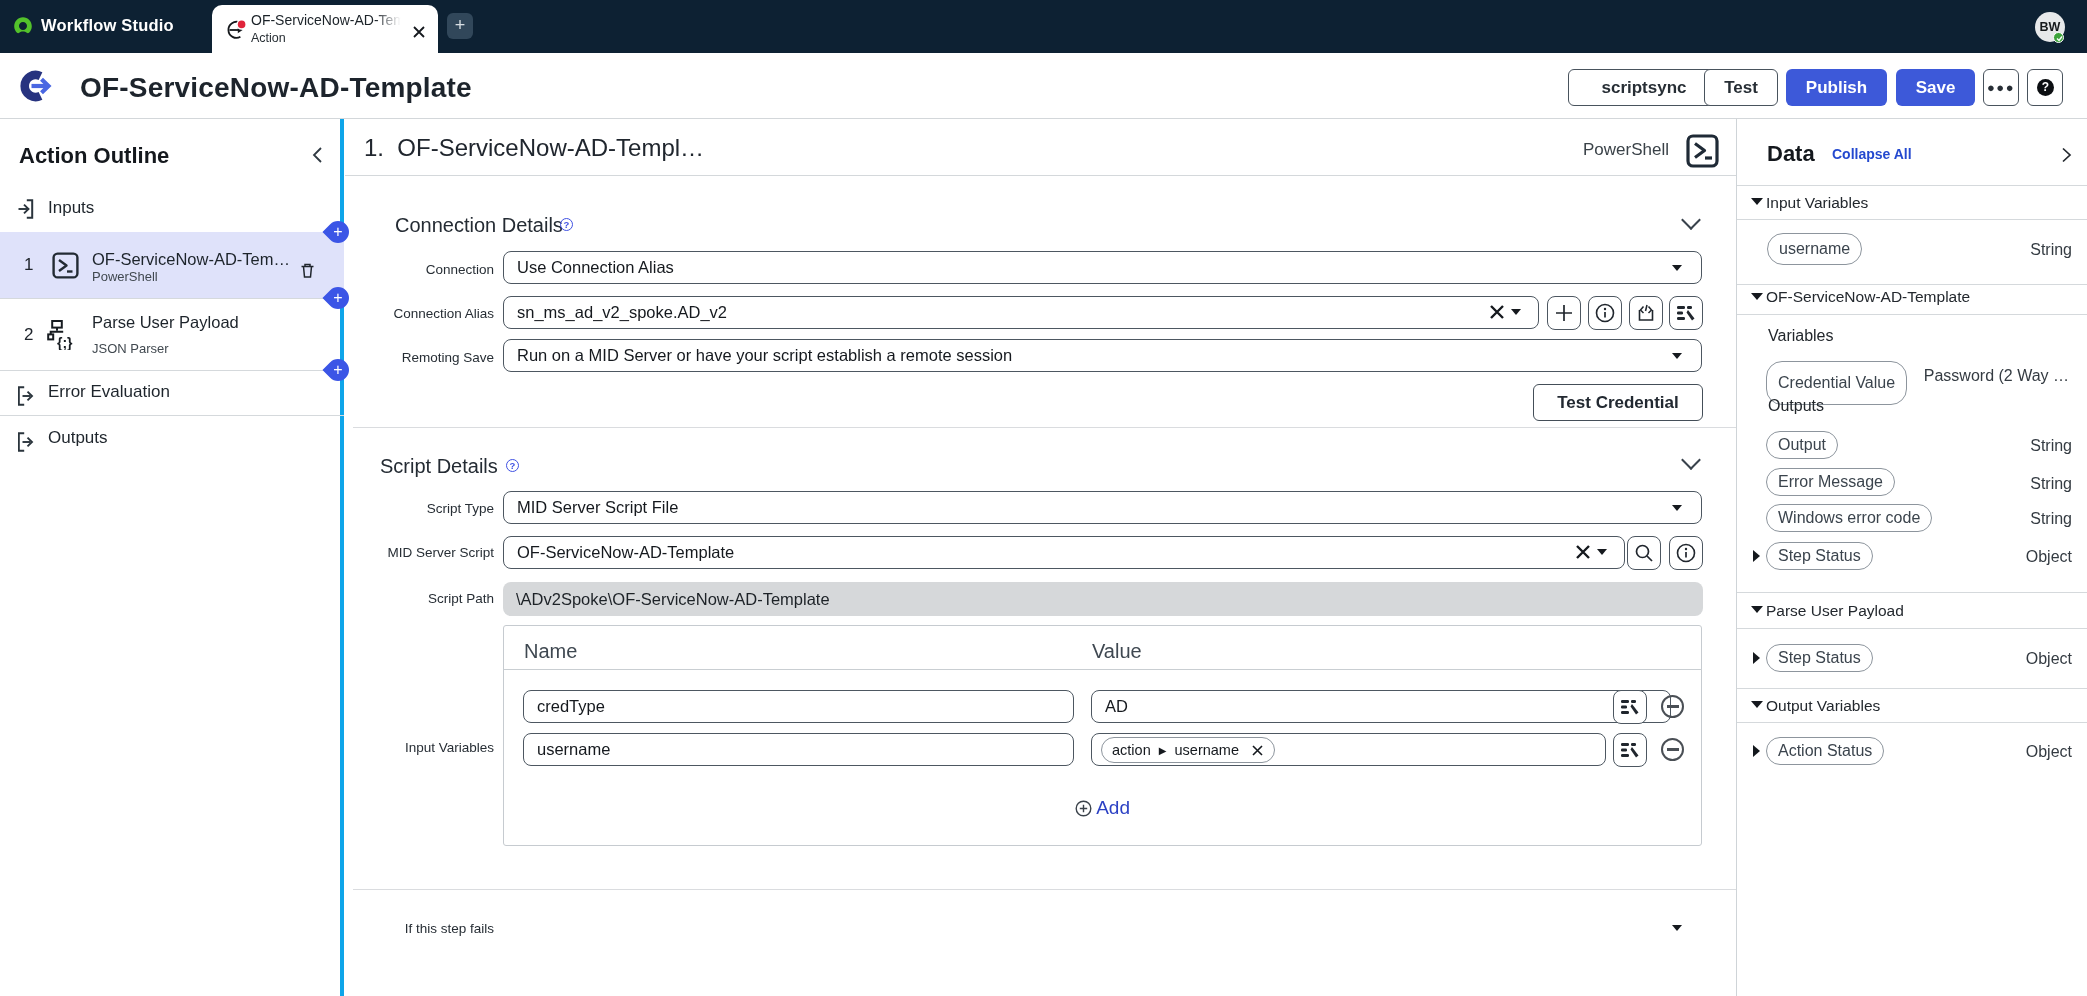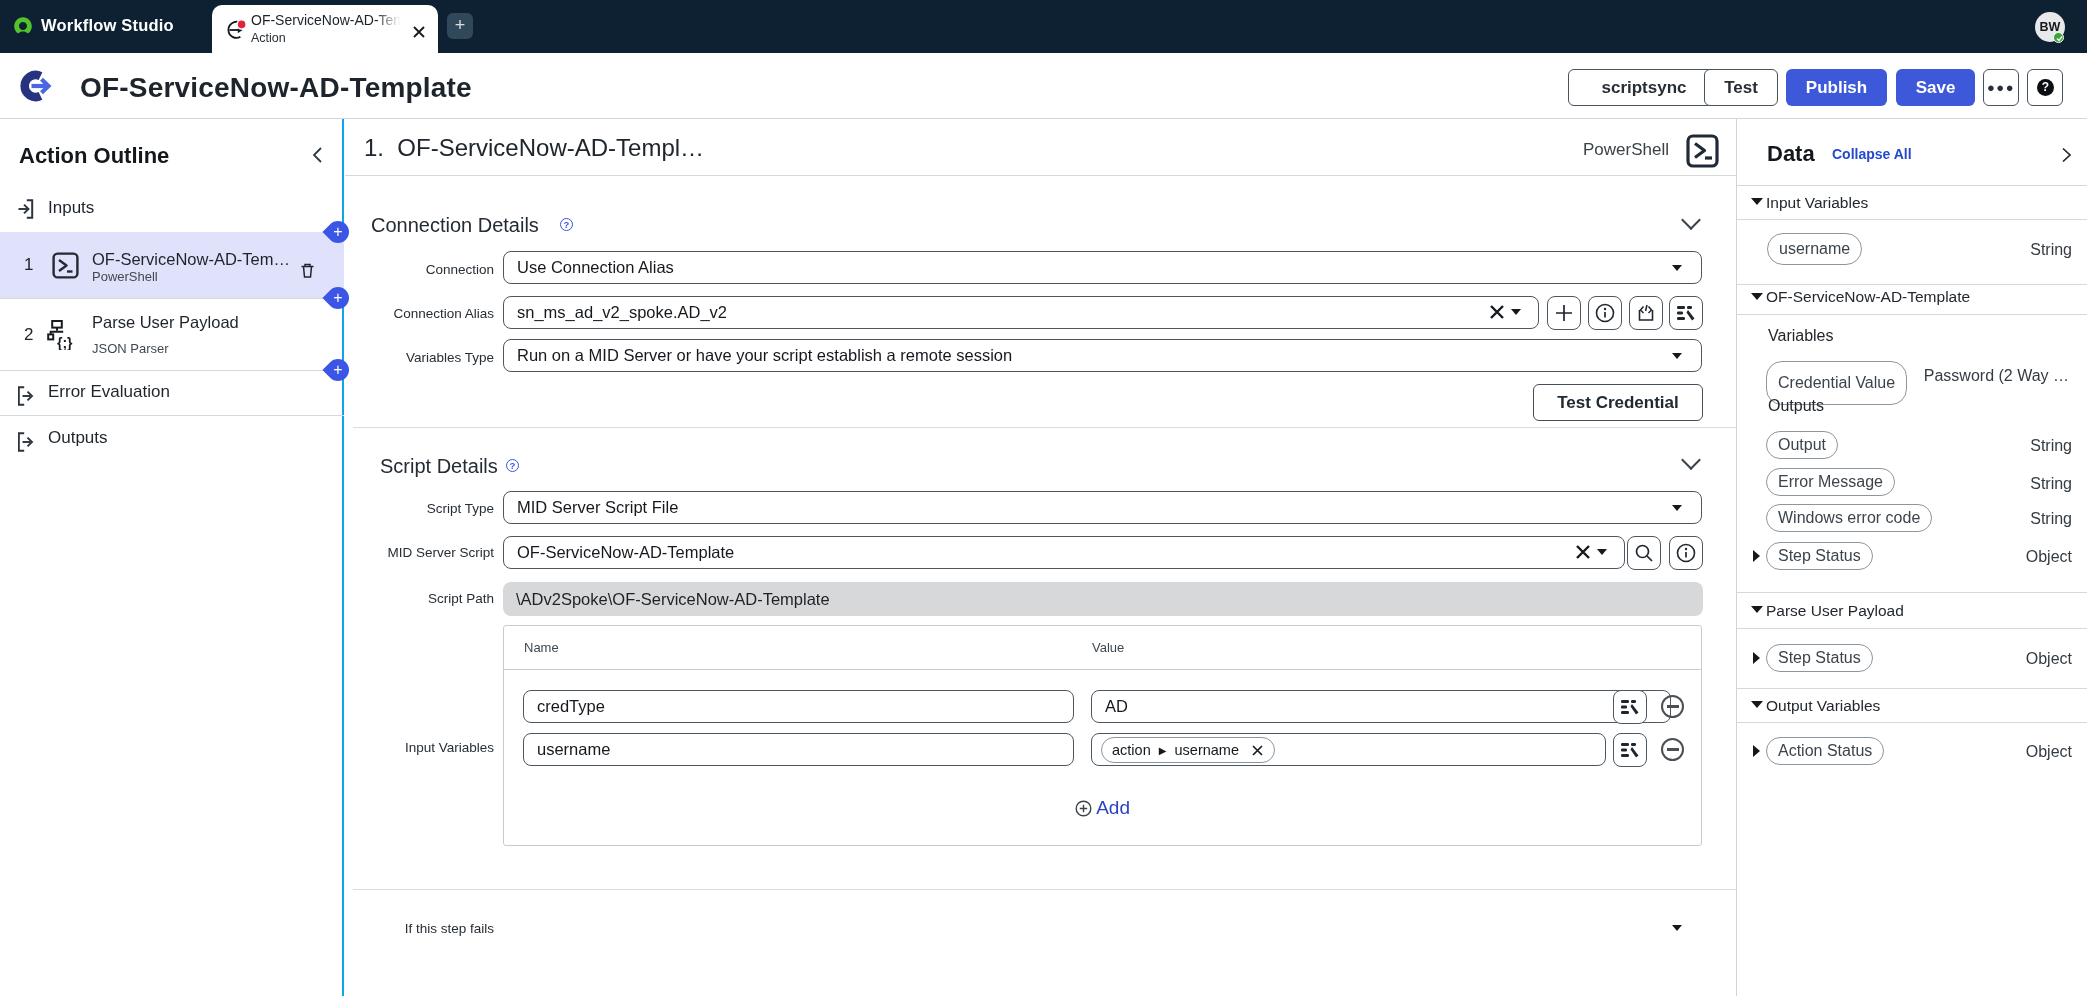--- a/index.html
+++ b/index.html
@@ -20,21 +20,21 @@
 #avatar { position:absolute; left:2035px; top:12px; width:30px; height:30px; border-radius:50%; background:#e7e9ea; color:#16191c; font-size:12.5px; font-weight:bold; text-align:center; line-height:30px; }
 #avbadge { position:absolute; left:2053px; top:32px; width:11px; height:11px; border-radius:50%; background:#3ca33a; border:1px solid #fff; }
 #avbadge svg { position:absolute; left:1px; top:1px; }
 
 #apphdr { position:absolute; left:0; top:53px; width:2087px; height:66px; background:#fff; border-bottom:1px solid #d3d7da; }
 #actioncircle { position:absolute; left:19px; top:17px; }
 #apptitle { position:absolute; left:80px; top:19px; font-size:28px; font-weight:bold; color:#1d242c; letter-spacing:.2px; }
 .hbtn { position:absolute; top:16px; height:37px; border:1px solid #49535d; border-radius:6px; background:#fff; color:#272e35; font-size:17px; font-weight:bold; text-align:center; }
 .hbtn.fill { background:#3d59d9; border:none; color:#fff; }
 
-#sidebar { position:absolute; left:0; top:119px; width:344px; height:877px; background:#fff; border-right:2px solid #0ea5e9; z-index:2; }
+#sidebar { position:absolute; left:0; top:119px; width:344px; height:877px; background:#fff; border-right:4px solid #0ea5e9; z-index:2; }
 #aotitle { position:absolute; left:19px; top:24px; font-size:22px; font-weight:bold; color:#14181d; }
 .srow-line { position:absolute; left:0; width:344px; height:1px; background:#d5d9dc; }
 .stext { position:absolute; left:48px; font-size:17px; color:#1e252c; }
 .snum { position:absolute; left:24px; font-size:17px; color:#20262d; }
 .stitle { position:absolute; left:92px; font-size:16.5px; color:#1d242b; }
 .ssub { position:absolute; left:92px; font-size:13px; color:#40484f; }
 #selrow { position:absolute; left:0; top:113px; width:344px; height:66px; background:#dfe2fa; }
 .tear { position:absolute; left:327px; width:22px; height:22px; background:#3b55e6; border-radius:0 50% 50% 50%; transform:rotate(-45deg); }
 .tear span { position:absolute; left:0; top:0; width:22px; height:22px; transform:rotate(45deg); color:#fff; font-size:16px; line-height:21px; text-align:center; display:block; }
 
@@ -46,21 +46,21 @@
 .qmark { position:absolute; width:13px; height:13px; border:1.3px solid #3f51e3; border-radius:50%; color:#3f51e3; font-size:9.5px; line-height:11px; text-align:center; font-weight:bold; }
 .chev { position:absolute; width:14px; height:14px; border-right:2px solid #39424c; border-bottom:2px solid #39424c; }
 .chev.down { transform:rotate(45deg); }
 .flabel { position:absolute; width:145px; text-align:right; font-size:13.5px; color:#272e35; }
 .in { position:absolute; background:#fff; border:1px solid #4d5761; border-radius:8px; font-size:16.5px; color:#15191e; padding-left:13px; display:flex; align-items:center; white-space:nowrap; }
 .caret { position:absolute; width:0; height:0; border-left:5.5px solid transparent; border-right:5.5px solid transparent; border-top:6.5px solid #15191e; }
 .ibtn { position:absolute; width:34px; height:34px; border:1px solid #4d5761; border-radius:8px; background:#fff; display:flex; align-items:center; justify-content:center; }
 .divider { position:absolute; left:8px; width:1383px; height:1px; background:#dadcdf; }
 #scriptpath { position:absolute; left:158px; top:463px; width:1200px; height:34px; background:#d6d8da; border-radius:8px; font-size:16.5px; color:#1d2227; padding-left:13px; display:flex; align-items:center; }
 #vartable { position:absolute; left:158px; top:506px; width:1199px; height:221px; border:1px solid #c6cbd0; border-radius:3px; }
-.thead { position:absolute; top:14px; font-size:13px; color:#3f4851; }
+.thead { position:absolute; top:14px; font-size:20px; color:#3f4851; }
 #tline { position:absolute; left:0px; top:43px; width:1198px; height:1px; background:#c9ced2; }
 .minus { position:absolute; width:23px; height:23px; border:2px solid #4a4f55; border-radius:50%; }
 .minus i { position:absolute; left:3.5px; top:8.2px; width:12px; height:2.4px; background:#4a4f55; display:block; }
 #addlink { position:absolute; left:158px; top:678px; width:1199px; text-align:center; font-size:19px; color:#2c41c4; }
 .pill { position:absolute; border:1px solid #8d959d; border-radius:15px; background:#fff; display:flex; align-items:center; white-space:nowrap; }
 
 #panel { position:absolute; left:1736px; top:119px; width:351px; height:877px; background:#fff; border-left:1px solid #cfd4d8; }
 #ptitle { position:absolute; left:30px; top:22px; font-size:22px; font-weight:bold; color:#14181d; }
 #collapse { position:absolute; left:95px; top:27px; font-size:14px; font-weight:bold; color:#2449cf; }
 .pline { position:absolute; left:0; width:351px; height:1px; background:#d5d9dc; }
@@ -183,21 +183,21 @@
   <div id="main">
     <div id="mainhdr"></div>
     <div id="mtitle">1.&nbsp;&nbsp;OF-ServiceNow-AD-Templ…</div>
     <div id="pslabel">PowerShell</div>
     <svg style="position:absolute; left:1341px; top:15px;" width="33" height="34" viewBox="0 0 33 34">
       <rect x="2" y="2" width="29" height="30" rx="5" fill="none" stroke="#1f2a36" stroke-width="3.2"></rect>
       <path d="M9 9.5 L18.5 16.5 L9 23.5" fill="none" stroke="#1f2a36" stroke-width="3.2" stroke-linejoin="round"></path>
       <path d="M19 24 H26" stroke="#1f2a36" stroke-width="3.2"></path>
     </svg>
 
-    <div class="sechdr" style="left:26px; top:95px;">Connection Details</div>
+    <div class="sechdr" style="left:50px; top:95px;">Connection Details</div>
     <div class="qmark" style="left:215px; top:99px;">?</div>
     <div class="chev down" style="left:1339px; top:94px;"></div>
 
     <div class="flabel" style="left:4px; top:143px;text-align:right;">Connection</div>
     <div class="in" style="left:158px; top:132px; width:1199px; height:33px;">Use Connection Alias</div>
     <div class="caret" style="left:1327px; top:146px;"></div>
 
     <div class="flabel" style="left:4px; top:187px;">Connection Alias</div>
     <div class="in" style="left:158px; top:177px; width:1036px; height:33px;">sn_ms_ad_v2_spoke.AD_v2</div>
     <svg class="abs" style="left:1143px; top:184px;" width="18" height="18" viewBox="0 0 18 18">
@@ -227,21 +227,21 @@
     <div class="ibtn" style="left:1324px; top:177px;">
         <svg width="22" height="22" viewBox="0 0 22 22">
           <rect x="2" y="4" width="8" height="3" rx="1.2" fill="#20262d"></rect>
           <rect x="2" y="9.5" width="6" height="3" rx="1.2" fill="#20262d"></rect>
           <rect x="2" y="15" width="8" height="3" rx="1.2" fill="#20262d"></rect>
           <rect x="12" y="4" width="5" height="3" rx="1.2" fill="#20262d"></rect>
           <path d="M13 8 L19.5 16.5 L17 18.5 L11.5 10.5 z" fill="#20262d"></path>
         </svg>
       </div>
 
-    <div class="flabel" style="left:4px; top:231px;">Variables Type</div>
+    <div class="flabel" style="left:4px; top:231px;">Remoting Save</div>
     <div class="in" style="left:158px; top:220px; width:1199px; height:33px;">Run on a MID Server or have your script establish a remote session</div>
     <div class="caret" style="left:1327px; top:234px;"></div>
 
     <div style="position:absolute; left:1188px; top:265px; width:170px; height:37px; border:1px solid #444e58; border-radius:6px; text-align:center; line-height:35px; font-size:17px; font-weight:bold; color:#222931;">Test Credential</div>
 
     <div class="divider" style="top:308px;"></div>
 
     <div class="sechdr" style="left:35px; top:336px;">Script Details</div>
     <div class="qmark" style="left:161px; top:340px;">?</div>
     <div class="chev down" style="left:1339px; top:334px;"></div>

